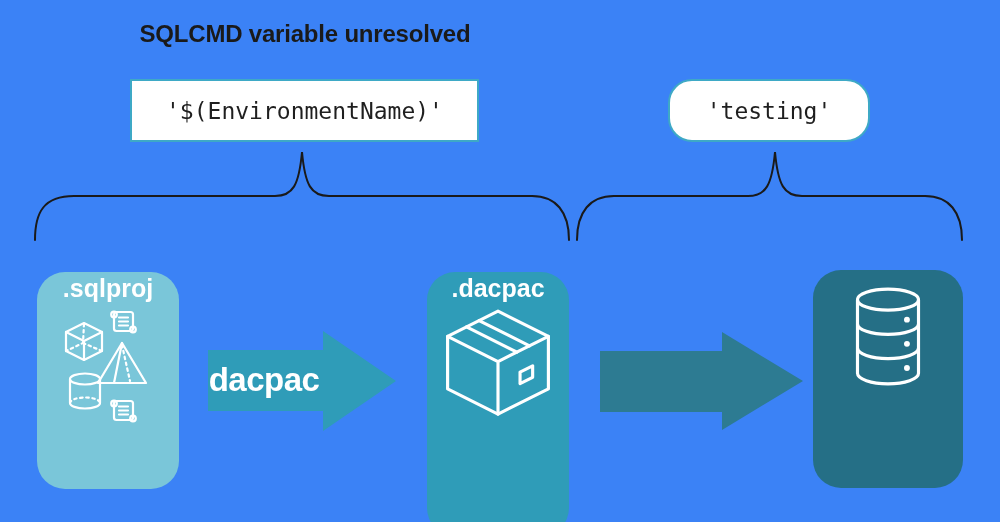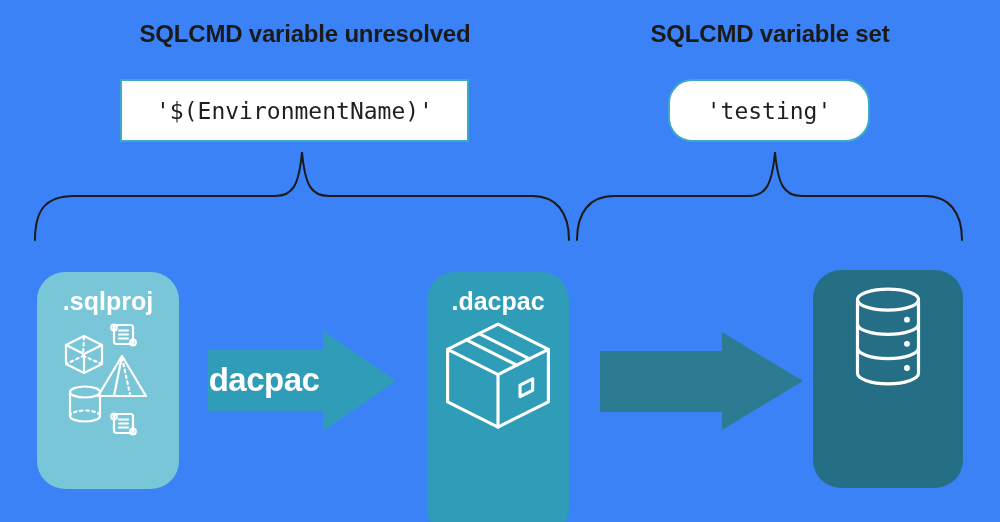--- a/index.html
+++ b/index.html
@@ -14,31 +14,31 @@
   }
   .anno-title.left{left:60px;width:490px;}
   .anno-title.right{left:570px;width:400px;}
   
   .codebox{
     position:absolute;top:79px;height:59px;background:#fff;
     border:2px solid var(--code-border);
     display:flex;align-items:center;justify-content:center;
     font-family:"DejaVu Sans Mono",monospace;font-size:23px;color:#1f1f1f;
   }
-  .codebox.left{left:120px;width:345px;}
+  .codebox.left{left:130px;width:345px;}
   .codebox.right{left:668px;width:198px;border-radius:24px;}
   
   .braces{position:absolute;left:0;top:140px;}
   .braces path{fill:none;stroke:var(--ink);stroke-width:2;stroke-linecap:round;}
   
   .node{
     position:absolute;border-radius:28px;color:#fff;text-align:center;
   }
   .node .node-label{
-    display:block;margin-top:15px;font-size:25px;font-weight:700;color:#fff;
+    display:block;margin-top:2px;font-size:25px;font-weight:700;color:#fff;
   }
   .node.sqlproj{left:37px;top:272px;width:142px;height:217px;background:var(--light-blue);}
   .node.dacpac {left:427px;top:272px;width:142px;height:264px;background:var(--teal);}
   .node.database{left:813px;top:270px;width:150px;height:218px;background:var(--dark-teal);}
   .node svg{display:block;margin:0 auto;}
   .node.sqlproj svg{margin-top:6px;}
   .node.dacpac svg{margin-top:4px;}
   .node.database svg{margin-top:16px;}
   .icon-stroke{fill:none;stroke:#fff;stroke-width:2.2;stroke-linecap:round;stroke-linejoin:round;}
   .icon-stroke3{fill:none;stroke:#fff;stroke-width:3;stroke-linecap:round;stroke-linejoin:round;}
@@ -53,21 +53,20 @@
   }
   .arrow-label.build{left:205px;top:349px;width:118px;height:62px;}
   .arrow-label.deploy{left:598px;top:350px;width:126px;height:62px;}
 </style>
 </head>
 <body>
 
 <div class="canvas">
 
   <div class="anno-title left">SQLCMD variable unresolved</div>
-  <div class="anno-title right">SQLCMD variable set</div>
 
   <div class="codebox left">
     <span>'$(EnvironmentName)'</span>
   </div>
   <div class="codebox right">
     <span>'testing'</span>
   </div>
 
   <svg class="braces" width="1000" height="120" viewBox="0 0 1000 120">
     <path d="M35 100 C35 72 44 56 74 56 L275 56 C293 56 299 45 302 12 C305 45 311 56 329 56 L532 56 C556 56 569 72 569 100"></path>

